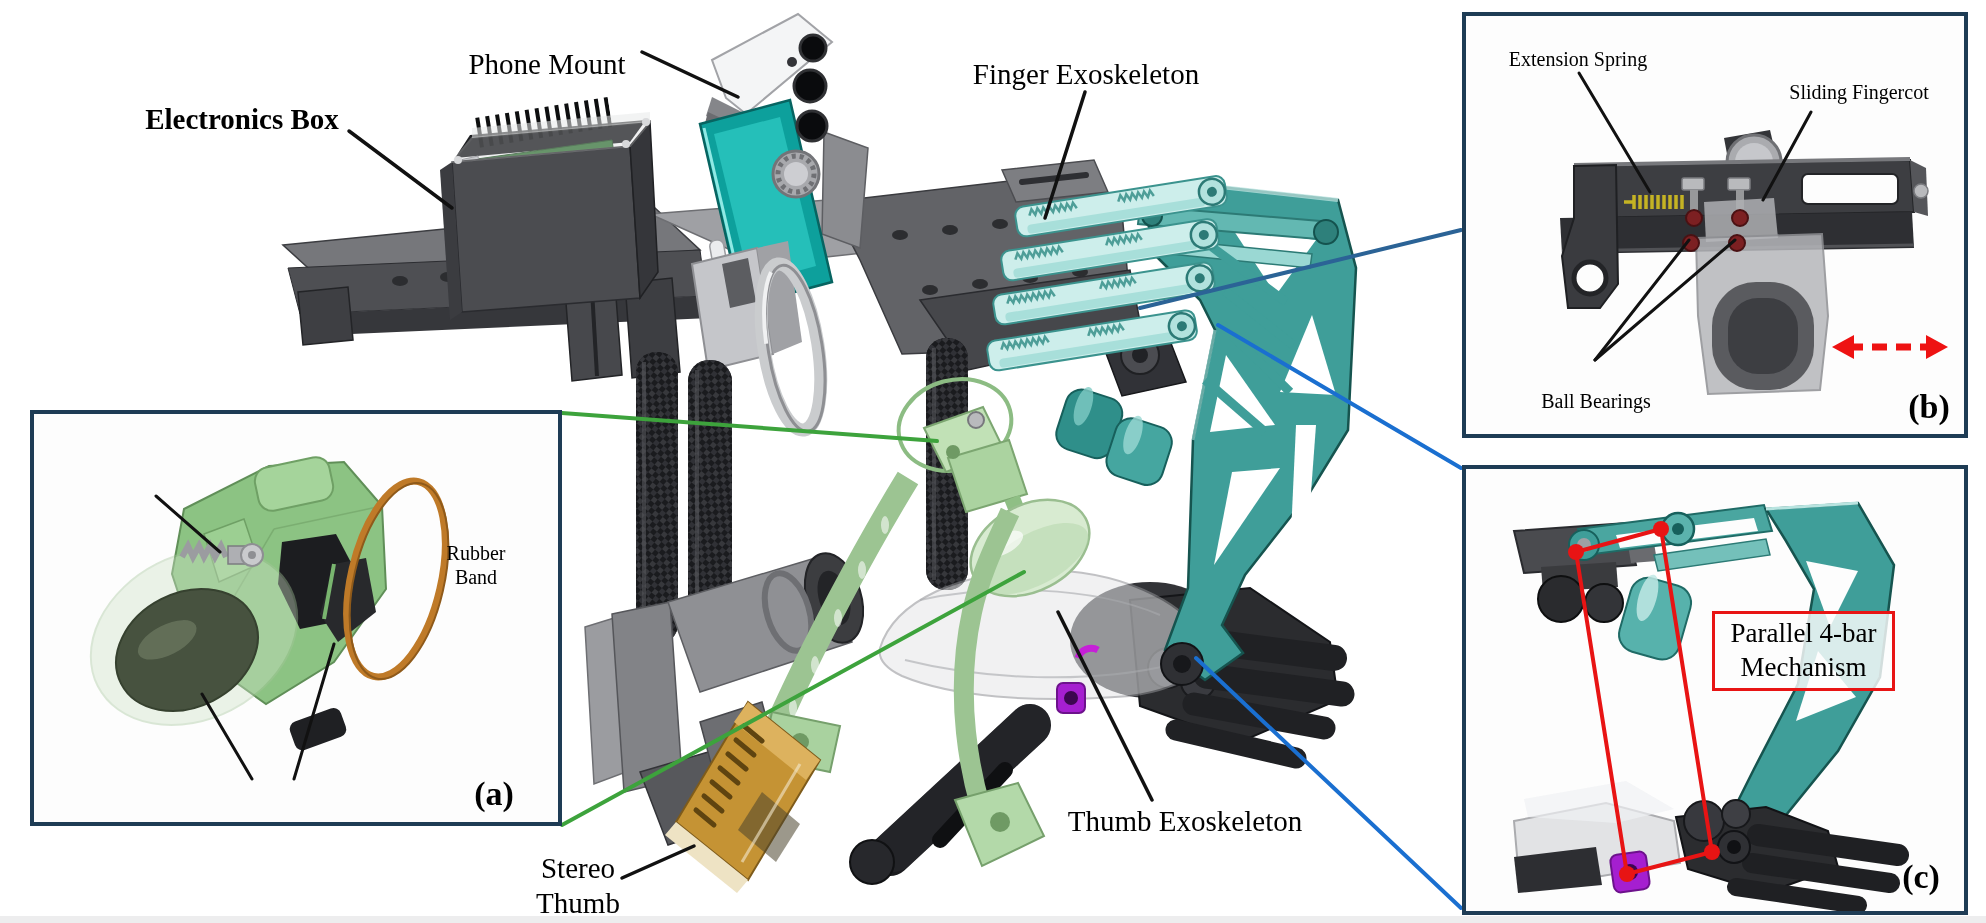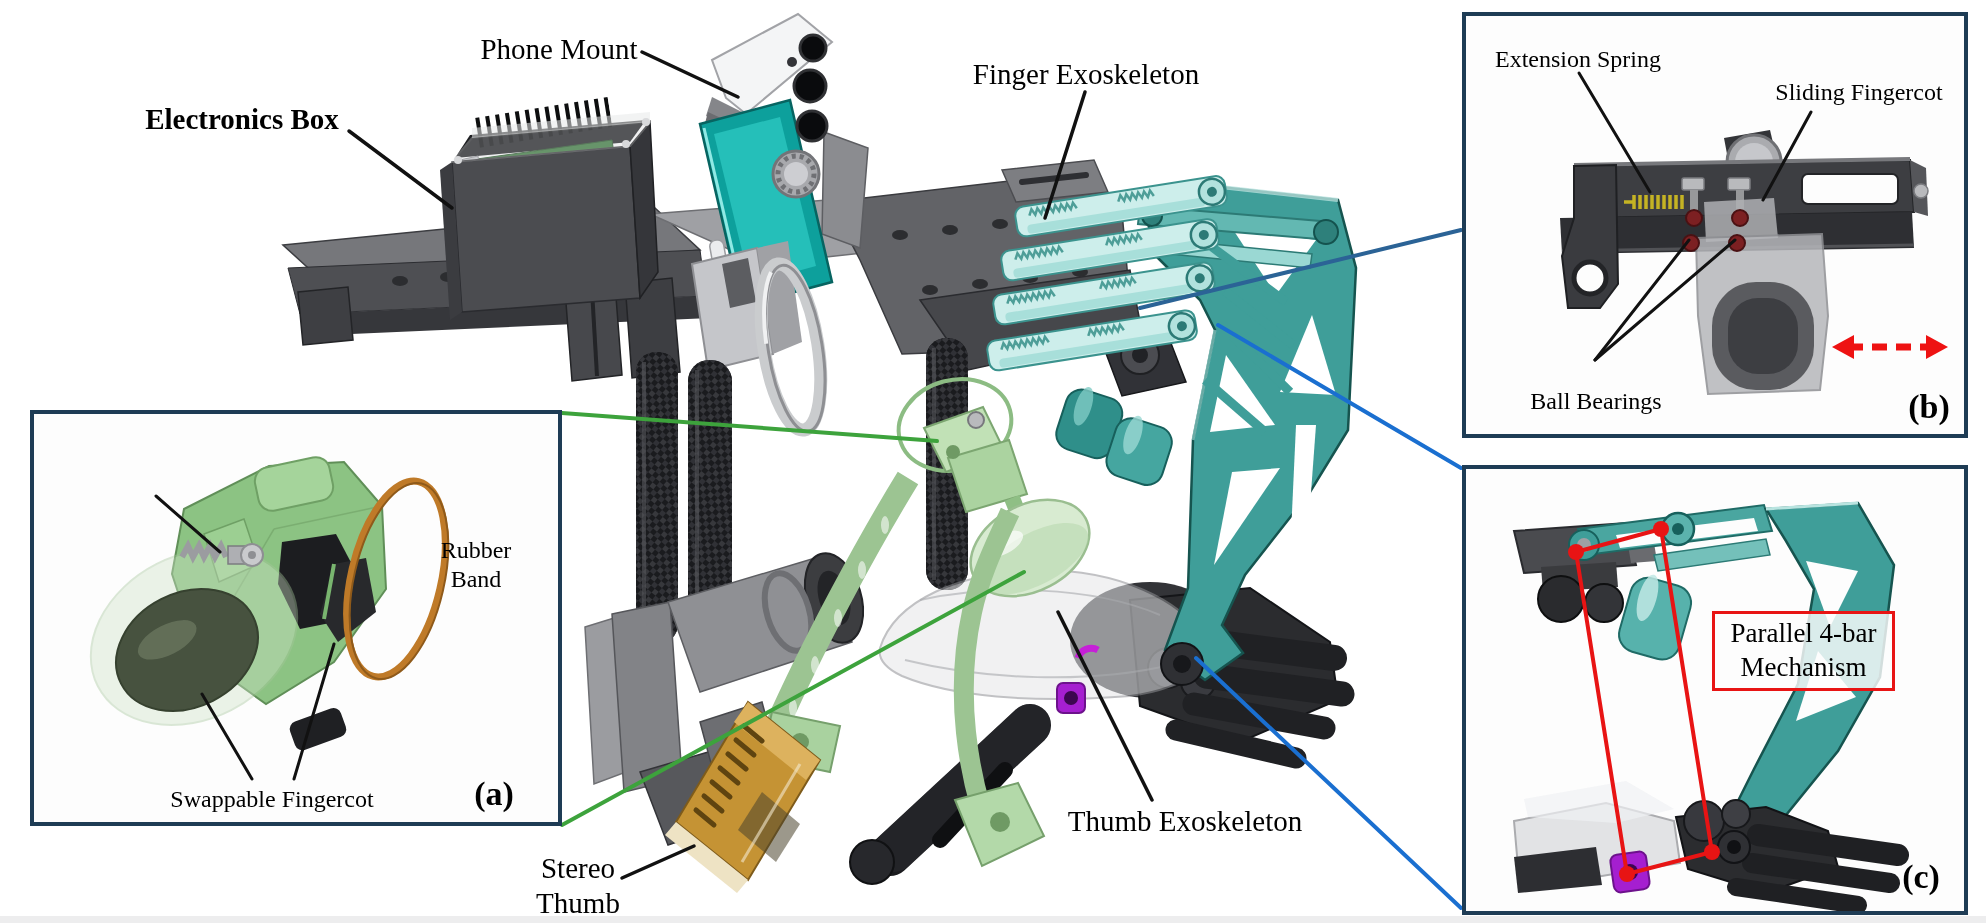--- a/index.html
+++ b/index.html
@@ -1,21 +1,21 @@
 <!DOCTYPE html>
 <html><head>
 <meta charset="utf-8">
 <style>
   html,body{margin:0;padding:0;background:#fff;}
   #canvas{position:relative;width:1986px;height:923px;background:#ffffff;overflow:hidden;
           font-family:"Liberation Serif","DejaVu Serif",serif;}
   #scene{position:absolute;left:0;top:0;z-index:1;}
   .label{position:absolute;z-index:4;color:#000;font-size:29px;text-align:center;
          transform:translate(-50%,-50%);white-space:nowrap;line-height:1.2;}
-  .label.small{font-size:24px;}
+  .label.small{font-size:20px;}
   .panel-letter{position:absolute;z-index:5;font-weight:bold;font-size:34px;
          transform:translate(-50%,-50%);color:#000;}
   .inset{position:absolute;z-index:3;border:4px solid #1e3c55;background:#fdfdfd;box-sizing:border-box;}
   .inset svg{position:absolute;left:0;top:0;}
   #mech-box{position:absolute;z-index:6;left:246px;top:142px;width:183px;height:80px;
          border:3px solid #e81414;background:rgba(253,253,253,0.82);box-sizing:border-box;
          display:flex;flex-direction:column;align-items:center;justify-content:center;
          font-size:27px;line-height:1.25;text-align:center;}
   .lbl-2line{line-height:1.22;}
 </style>
@@ -286,21 +286,21 @@
     <line x1="622" y1="878" x2="694" y2="846" stroke="#111" stroke-width="3.5"></line>
     <line x1="1152" y1="800" x2="1058" y2="612" stroke="#111" stroke-width="3.5"></line>
     <line x1="562" y1="413" x2="937" y2="441" stroke="#3da33c" stroke-width="4"></line>
     <line x1="562" y1="825" x2="1024" y2="572" stroke="#3da33c" stroke-width="4"></line>
     <line x1="1140" y1="308" x2="1461" y2="230" stroke="#2b6396" stroke-width="4"></line>
     <line x1="1218" y1="325" x2="1461" y2="468" stroke="#1a6fd0" stroke-width="4"></line>
     <line x1="1196" y1="658" x2="1461" y2="908" stroke="#1a6fd0" stroke-width="4"></line>
   </g>
 </svg>
 
-<div class="label" style="left:547px;top:49px;margin-left:12px;">Phone Mount</div>
+<div class="label" style="left:547px;top:64px;">Phone Mount</div>
 <div class="label" style="left:242px;top:119px;font-weight:bold;">Electronics Box</div>
 <div class="label" style="left:1086px;top:74px;">Finger Exoskeleton</div>
 <div class="label lbl-2line" style="left:578px;top:886px;">
   <div>Stereo</div>
   <div>Thumb</div>
 </div>
 <div class="label" style="left:1185px;top:821px;">Thumb Exoskeleton</div>
 
 <div class="inset" id="inset-a" style="left:30px;top:410px;width:532px;height:416px;">
   <svg width="524" height="408" viewBox="0 0 524 408">
@@ -330,21 +330,20 @@
     <g stroke="#111" stroke-width="3" stroke-linecap="round">
       <line x1="122" y1="82" x2="186" y2="138"></line>
       <line x1="218" y1="365" x2="168" y2="280"></line>
       <line x1="260" y1="365" x2="300" y2="230"></line>
     </g>
   </svg>
   <div class="label small lbl-2line" style="left:442px;top:151px;">
     <div>Rubber</div>
     <div>Band</div>
   </div>
-  <div class="label small" style="left:238px;top:385px;">Swappable Fingercot</div>
   <div class="panel-letter" style="left:460px;top:380px;">(a)</div>
 </div>
 
 <div class="inset" id="inset-b" style="left:1462px;top:12px;width:506px;height:426px;">
   <svg width="498" height="418" viewBox="0 0 498 418">
     <polygon points="258,122 304,114 312,148 264,154" fill="#333438"></polygon>
     <circle cx="288" cy="146" r="27" fill="#aaabaf" stroke="#6f7074" stroke-width="3"></circle>
     <circle cx="288" cy="146" r="19" fill="#c6c7cb"></circle>
     <polygon points="108,150 444,144 448,196 112,202" fill="#3d3e42" stroke="#232427" stroke-width="2"></polygon>
     <line x1="108" y1="149" x2="444" y2="143" stroke="#77787c" stroke-width="4"></line>

